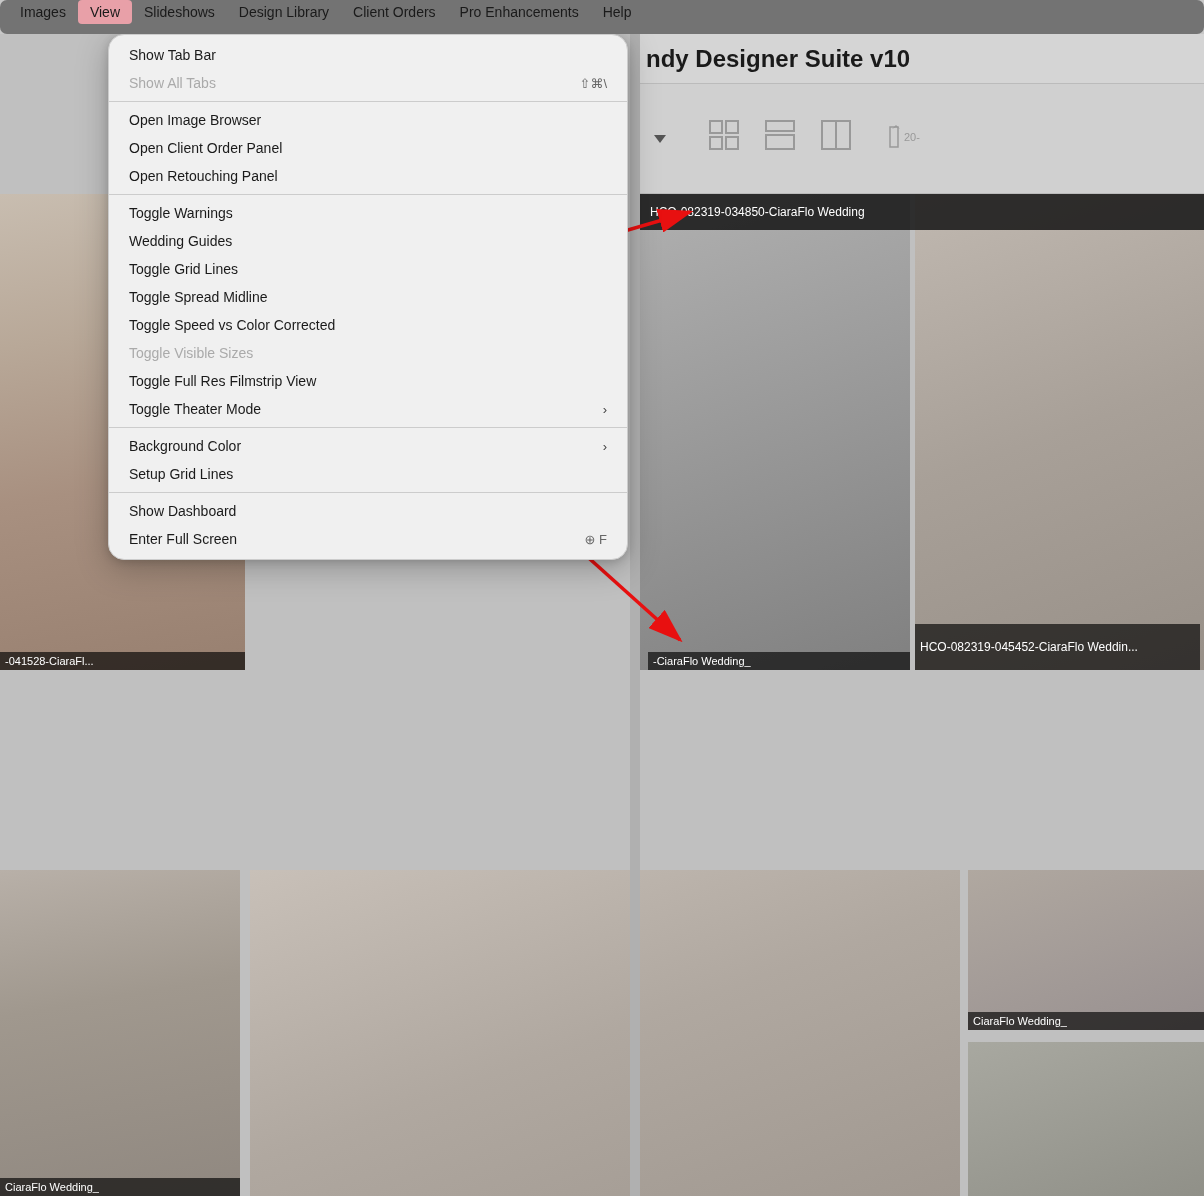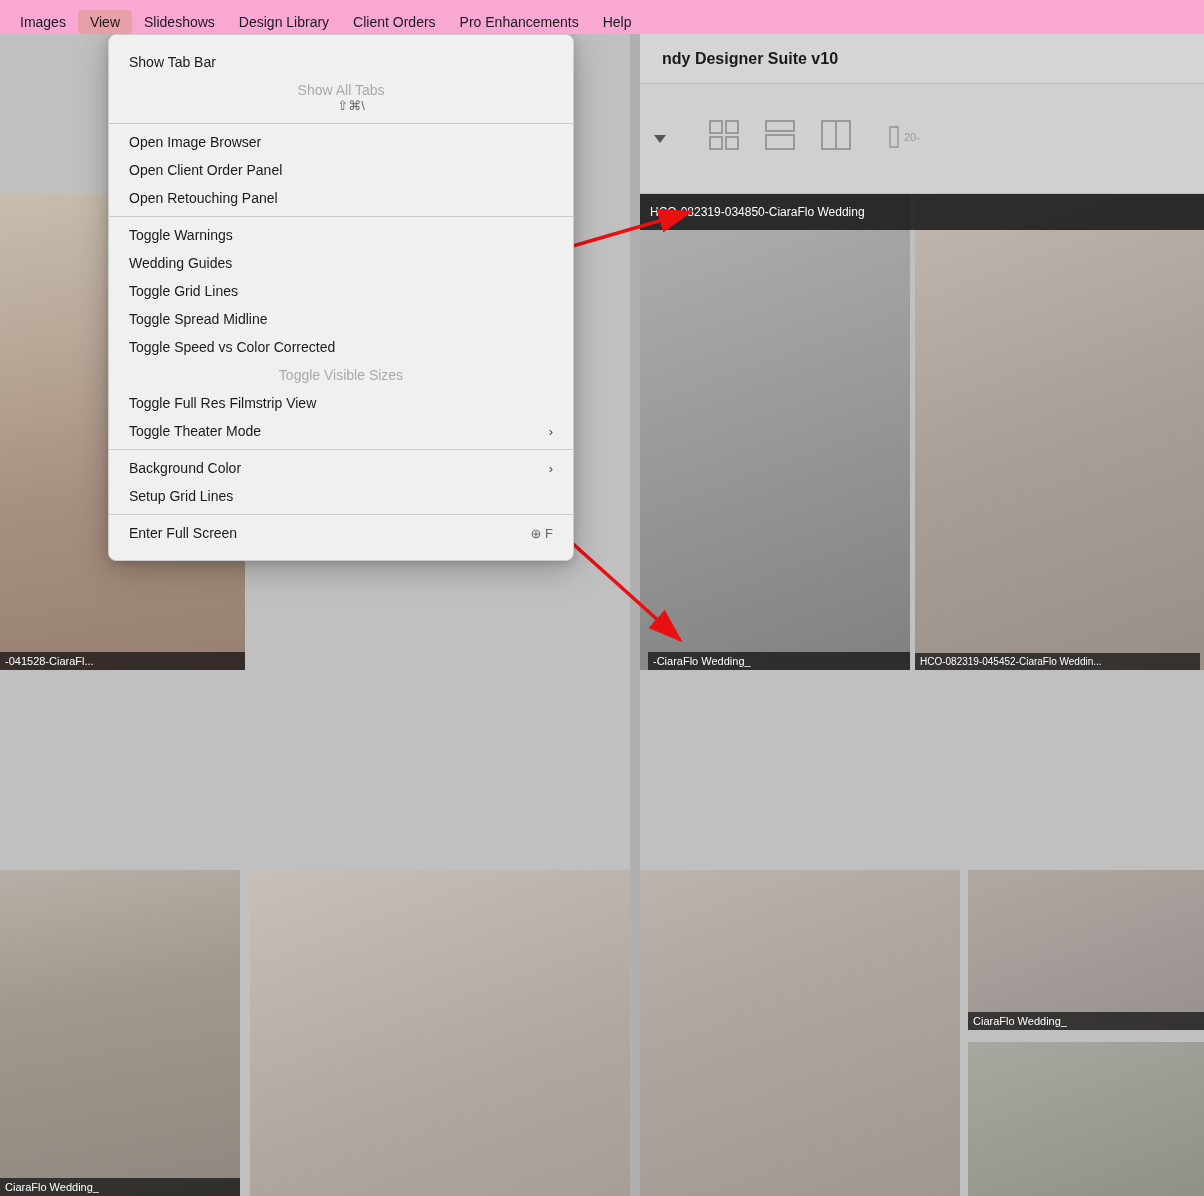--- a/index.html
+++ b/index.html
@@ -9,26 +9,27 @@
       overflow: hidden;
       font-family: -apple-system, BlinkMacSystemFont, "Helvetica Neue", Arial, sans-serif;
       font-size: 14px;
       background: #c8c8c8;
       position: relative;
     }
 
     
     .menu-bar {
       display: flex;
-      align-items: flex-end;
+      align-items: flex-start;
       height: 34px;
-      background: #f9a8d4;
+      background: #737373;
       padding: 0 8px;
       position: relative;
       z-index: 200;
+      border-radius: 7px;
     }
     .menu-item {
       padding: 4px 12px;
       cursor: pointer;
       font-size: 14px;
       color: #1a1a1a;
       border-radius: 4px;
       white-space: nowrap;
       user-select: none;
     }
@@ -46,43 +47,42 @@
       left: 0;
       right: 0;
       bottom: 0;
       z-index: 100;
       pointer-events: none;
     }
     .dropdown-menu {
       position: absolute;
       top: 34px;
       left: 108px;
-      width: 466px;
+      width: 520px;
       background: #f0f0f0;
       border: 1px solid #ccc;
-      border-radius: 8px;
+      border-radius: 16px;
       box-shadow: 0 8px 32px rgba(0,0,0,0.25), 0 2px 8px rgba(0,0,0,0.15);
-      padding: 13px 0;
+      padding: 6px 0;
       pointer-events: all;
       z-index: 150;
     }
     .menu-section-item {
       padding: 6px 20px;
       cursor: pointer;
       color: #1a1a1a;
       font-size: 14px;
       white-space: nowrap;
       display: flex;
       align-items: center;
       justify-content: space-between;
     }
     .menu-section-item.disabled {
       color: #aaa;
       cursor: default;
-      flex-direction: column;
     }
     .menu-divider {
       height: 1px;
       background: #ccc;
       margin: 4px 0;
     }
     .menu-shortcut {
       color: #666;
       font-size: 13px;
       margin-left: 20px;
@@ -149,21 +149,21 @@
   <div class="menu-item">Images</div>
   <div class="menu-item active">View</div>
   <div class="menu-item">Slideshows</div>
   <div class="menu-item design-library">Design Library</div>
   <div class="menu-item">Client Orders</div>
   <div class="menu-item">Pro Enhancements</div>
   <div class="menu-item">Help</div>
 </div>
 
 <div style="position:absolute;top:34px;left:630px;right:0;height:50px;background:#d5d5d5;display:flex;align-items:center;padding:0 16px;border-bottom:1px solid #bbb;z-index:2;">
-  <span style="font-size:16px;font-weight:700;color:#1a1a1a;margin-left:16px;">ndy Designer Suite v10</span>
+  <span style="font-size:24px;font-weight:700;color:#1a1a1a;">ndy Designer Suite v10</span>
 </div>
 
 <div style="position:absolute;top:84px;left:630px;right:0;height:110px;background:#d0d0d0;display:flex;align-items:center;padding:0 24px;gap:20px;border-bottom:1px solid #bbb;z-index:2;">
 
   <div style="display:flex;flex-direction:column;align-items:center;">
     <div class="triangle-down"></div>
   </div>
 
   <div style="color:#999;font-size:28px;margin-left:20px;">
     <svg width="36" height="36" viewBox="0 0 36 36">
@@ -200,21 +200,21 @@
   <div style="position:absolute;bottom:0;left:0;right:0;background:rgba(0,0,0,0.65);color:white;font-size:11px;padding:3px 5px;white-space:nowrap;overflow:hidden;text-overflow:ellipsis;">-041528-CiaraFl...</div>
 </div>
 
 <div style="position:absolute;top:194px;left:640px;width:270px;height:476px;background:linear-gradient(160deg,#a8a8a8 0%,#989898 50%,#888888 100%);z-index:2;">
   <div style="width:100%;height:100%;background:linear-gradient(160deg,#b0b0b0 0%,#989898 50%,#808080 100%);"></div>
   <div style="position:absolute;bottom:0;left:8px;right:0;background:rgba(0,0,0,0.65);color:white;font-size:11px;padding:3px 5px;">-CiaraFlo Wedding_</div>
 </div>
 
 <div style="position:absolute;top:194px;left:915px;right:0;height:476px;background:linear-gradient(160deg,#b8b0a8 0%,#a0a098 50%,#909088 100%);z-index:2;">
   <div style="width:100%;height:100%;background:linear-gradient(160deg,#c0b8b0 0%,#a8a098 50%,#989088 100%);"></div>
-  <div style="position:absolute;bottom:0;left:0;right:4px;background:rgba(0,0,0,0.65);color:white;font-size:10px;padding:3px 5px;white-space:nowrap;overflow:hidden;text-overflow:ellipsis;">HCO-082319-045452-CiaraFlo Weddin...</div>
+  <div style="position:absolute;bottom:0;left:0;right:4px;background:rgba(0,0,0,0.65);color:white;font-size:12px;padding:16px 5px;white-space:nowrap;overflow:hidden;text-overflow:ellipsis;">HCO-082319-045452-CiaraFlo Weddin...</div>
 </div>
 
 <div class="dark-top-bar">
   <span>HCO-082319-034850-CiaraFlo Wedding</span>
 </div>
 
 <div style="position:absolute;top:870px;left:0;width:240px;height:326px;background:linear-gradient(160deg,#b0a8a0 0%,#989088 50%,#888078 100%);z-index:2;">
   <div style="width:100%;height:100%;background:linear-gradient(170deg,#b8b0a8 0%,#a0988e 40%,#908880 100%);"></div>
   <div style="position:absolute;bottom:0;left:0;right:0;background:rgba(0,0,0,0.65);color:white;font-size:11px;padding:3px 5px;">CiaraFlo Wedding_</div>
 </div>
@@ -303,20 +303,23 @@
       <span>Background Color</span>
       <span class="menu-arrow">›</span>
     </div>
 
     <div class="menu-section-item">
       <span>Setup Grid Lines</span>
     </div>
 
     <div class="menu-divider"></div>
 
+    <div class="menu-section-item">
+      <span>Show Dashboard</span>
+    </div>
 
     <div class="menu-section-item">
       <span>Enter Full Screen</span>
       <span class="menu-shortcut">⊕ F</span>
     </div>
 
   </div>
 </div>
 
 <svg class="arrows-overlay" xmlns="http://www.w3.org/2000/svg" viewBox="0 0 1204 1196">

